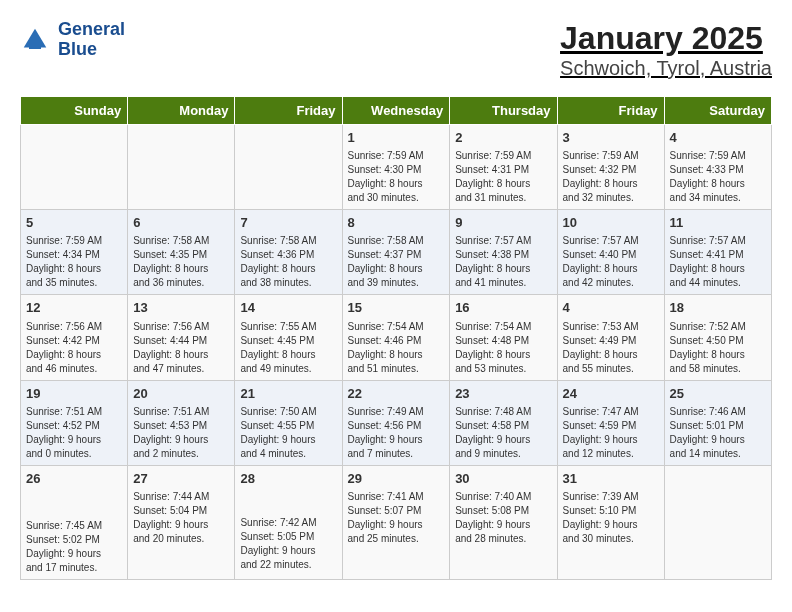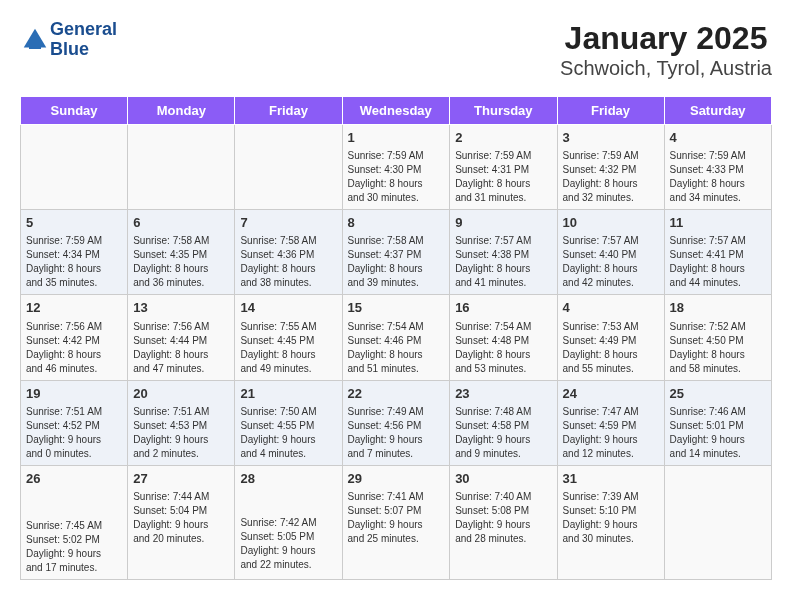--- a/index.html
+++ b/index.html
@@ -12,54 +12,55 @@
     }
     .header {
       display: flex;
       justify-content: space-between;
       align-items: flex-start;
       margin-bottom: 16px;
     }
     .logo {
       display: flex;
       align-items: center;
-      gap: 0;
+      gap: 8px;
     }
     .logo-text {
       font-size: 18px;
       font-weight: bold;
       color: #1a4d8f;
       line-height: 1.1;
     }
     .logo-icon {
       width: 30px;
       height: 30px;
     }
     .title-block {
-      text-align: center;
+      text-align: left;
+      text-decoration: underline;
     }
     .title-block h1 {
       font-size: 32px;
       font-weight: bold;
       color: #222;
     }
     .title-block h2 {
       font-size: 20px;
       font-weight: normal;
       color: #444;
     }
     table {
       width: 100%;
       border-collapse: collapse;
       font-size: 11px;
     }
     thead tr th {
-      background: #8b5cf6;
+      background: #4d7c0f;
       color: #fff;
-      text-align: center;
+      text-align: right;
       padding: 6px 6px;
       font-size: 13px;
       font-weight: bold;
       border: 1px solid #fff;
     }
     tbody tr td {
       vertical-align: top;
       padding: 4px 5px;
       border: 1px solid #ccc;
       min-height: 80px;

